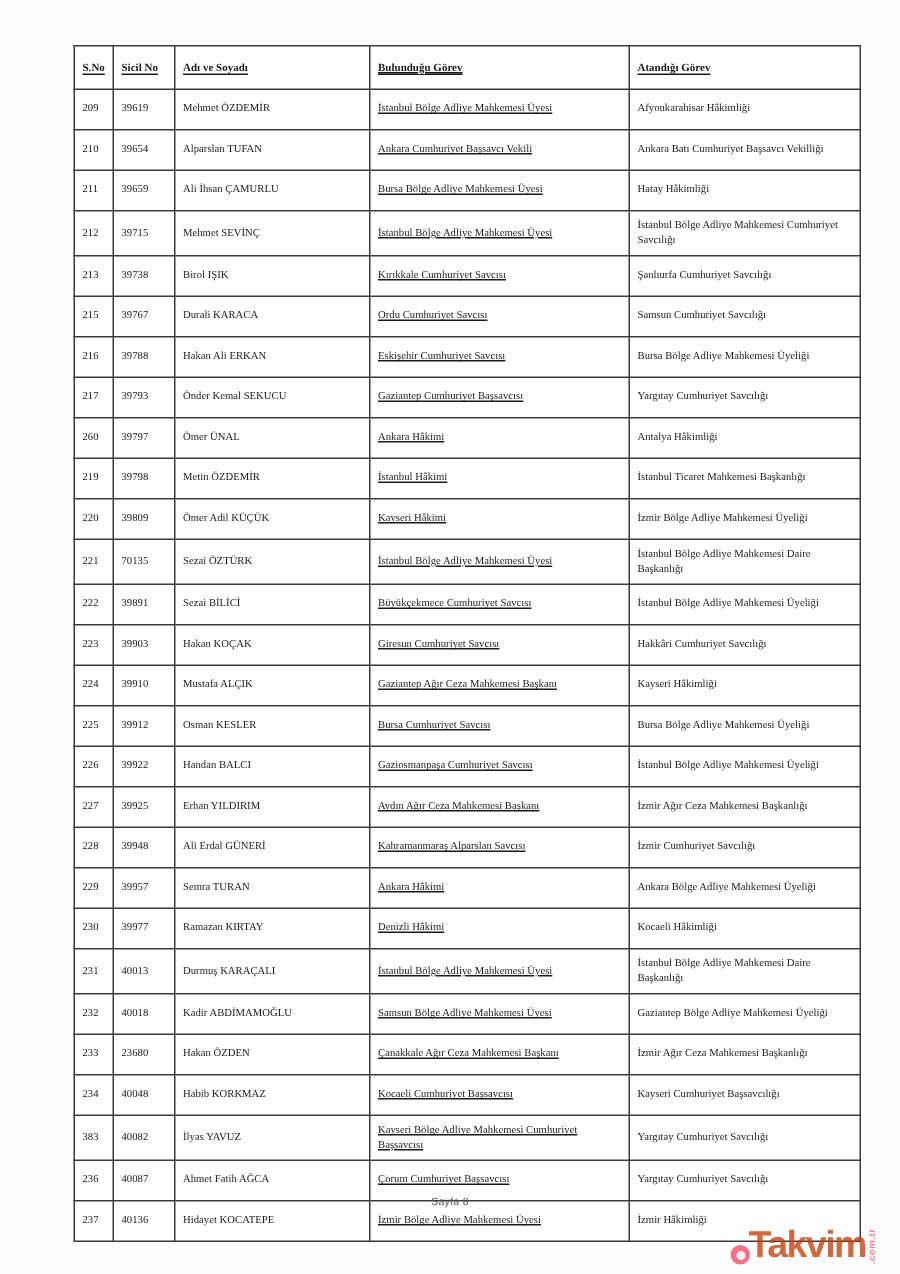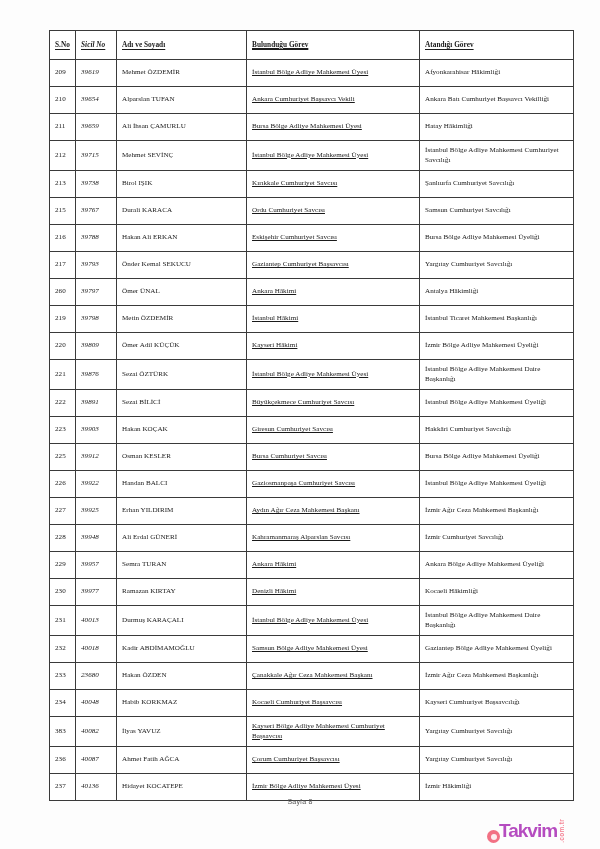--- a/index.html
+++ b/index.html
@@ -57,21 +57,21 @@
   .hdr-text {
     font-weight: bold;
     font-size: 7.3px;
     text-decoration: underline;
     text-underline-offset: 1.5px;
     white-space: nowrap;
   }
 
   
   .col-sno     { width: 26px;  text-align: center; margin-left: 17px; }
-  .col-sicil   { width: 41px; font-style: italic; }
+  .col-sicil   { width: 41px; }
   .col-ad      { width: 130px; }
   .col-bulundu { width: 173px; text-decoration: underline; }
   .col-atandi  { width: 154px; }
 
   td.col-sno { text-align: center; }
 
   tbody tr { height: 27px; }
   tbody tr.two-line { height: 30px; }
   tbody tr.two-line td { vertical-align: top; padding-top: 4px; }
 
@@ -115,23 +115,23 @@
     content: "";
     position: absolute;
     left: 3.5px; top: 3.5px;
     width: 6px; height: 6px;
     border-radius: 50%;
     background: #fde9ec;
   }
   #watermark .wm-word {
     font-family: "Liberation Sans", "DejaVu Sans", sans-serif;
     font-weight: bold;
-    font-size: 19px;
+    font-size: 25px;
     line-height: 1;
-    color: #a21caf;
+    color: #c2410c;
     letter-spacing: -1px;
     opacity: 0.85;
   }
   #watermark .wm-tld {
     font-family: "Liberation Sans", "DejaVu Sans", sans-serif;
     font-size: 6.5px;
     font-weight: bold;
     color: #f2566e;
     writing-mode: vertical-rl;
     transform: rotate(180deg);
@@ -236,38 +236,45 @@
         </tr>
         <tr>
           <td class="col-sno">220</td>
           <td class="col-sicil">39809</td>
           <td class="col-ad">Ömer Adil KÜÇÜK</td>
           <td class="col-bulundu">Kayseri Hâkimi</td>
           <td class="col-atandi">İzmir Bölge Adliye Mahkemesi Üyeliği</td>
         </tr>
         <tr class="two-line">
           <td class="col-sno">221</td>
-          <td class="col-sicil">39876</td>
+          <td class="col-sicil">70135</td>
           <td class="col-ad">Sezai ÖZTÜRK</td>
           <td class="col-bulundu">İstanbul Bölge Adliye Mahkemesi Üyesi</td>
           <td class="col-atandi">İstanbul Bölge Adliye Mahkemesi Daire Başkanlığı</td>
         </tr>
         <tr>
           <td class="col-sno">222</td>
           <td class="col-sicil">39891</td>
           <td class="col-ad">Sezai BİLİCİ</td>
           <td class="col-bulundu">Büyükçekmece Cumhuriyet Savcısı</td>
           <td class="col-atandi">İstanbul Bölge Adliye Mahkemesi Üyeliği</td>
         </tr>
         <tr>
           <td class="col-sno">223</td>
           <td class="col-sicil">39903</td>
           <td class="col-ad">Hakan KOÇAK</td>
           <td class="col-bulundu">Giresun Cumhuriyet Savcısı</td>
           <td class="col-atandi">Hakkâri Cumhuriyet Savcılığı</td>
+        </tr>
+        <tr>
+          <td class="col-sno">224</td>
+          <td class="col-sicil">39910</td>
+          <td class="col-ad">Mustafa ALÇIK</td>
+          <td class="col-bulundu">Gaziantep Ağır Ceza Mahkemesi Başkanı</td>
+          <td class="col-atandi">Kayseri Hâkimliği</td>
         </tr>
         <tr>
           <td class="col-sno">225</td>
           <td class="col-sicil">39912</td>
           <td class="col-ad">Osman KESLER</td>
           <td class="col-bulundu">Bursa Cumhuriyet Savcısı</td>
           <td class="col-atandi">Bursa Bölge Adliye Mahkemesi Üyeliği</td>
         </tr>
         <tr>
           <td class="col-sno">226</td>

